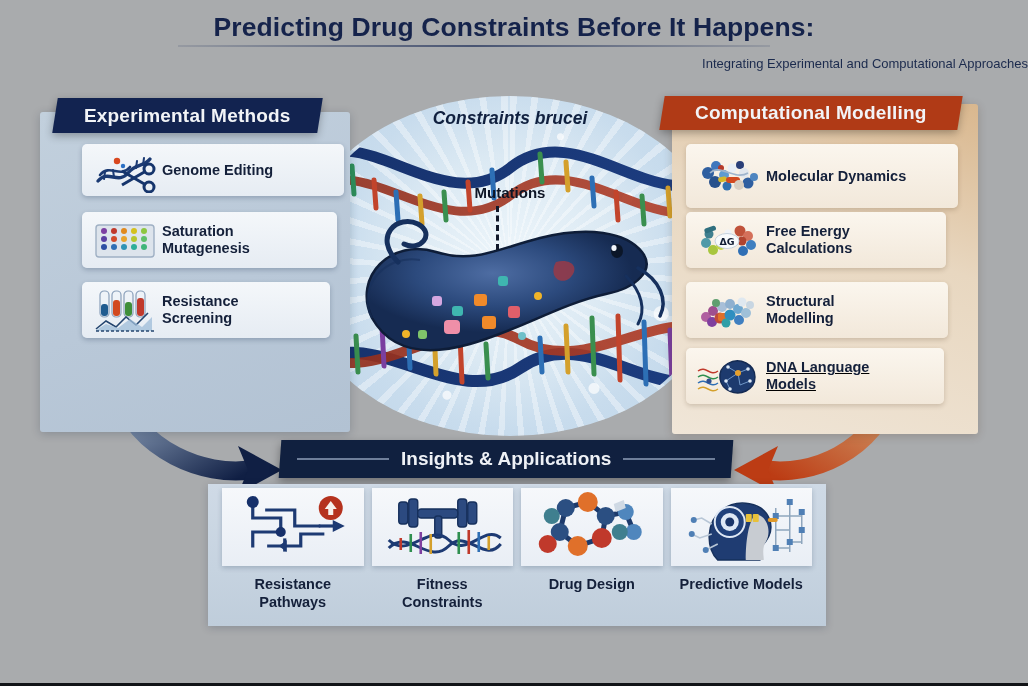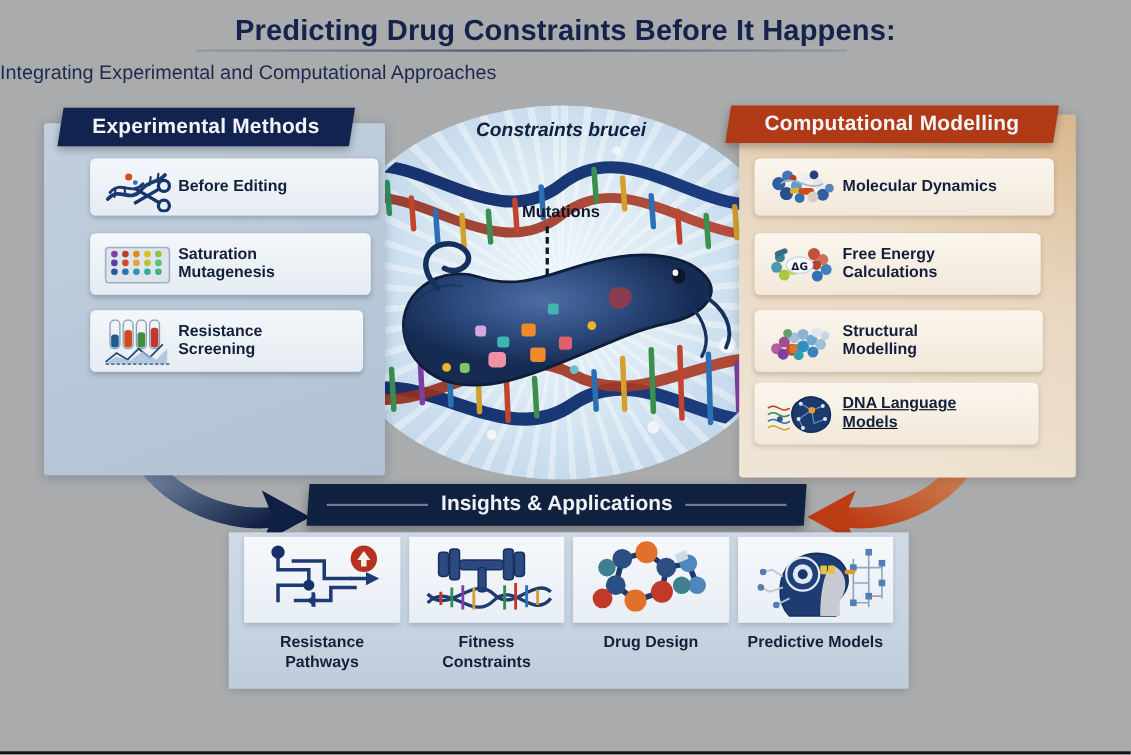--- a/index.html
+++ b/index.html
@@ -5,21 +5,21 @@
   html,body{margin:0;padding:0;background:#a9a9ac;}
   body{width:1028px;height:686px;overflow:hidden;font-family:"Liberation Sans",sans-serif;}
   #stage{position:relative;width:1028px;height:686px;background:#a9abad;overflow:hidden;}
   #stage:after{content:"";position:absolute;left:0;right:0;bottom:0;height:3px;background:#111317;}
 
   
   .title{position:absolute;left:0;right:0;top:12px;text-align:center;font-size:26.5px;font-weight:bold;
          color:#15234b;letter-spacing:.1px;}
   .title-rule{position:absolute;left:178px;width:592px;top:45px;height:2px;
          background:linear-gradient(90deg,rgba(40,55,95,.15),rgba(40,55,95,.75),rgba(40,55,95,.15));}
-  .subtitle{position:absolute;left:0;right:0;top:56px;text-align:left;font-size:18px;color:#1b2a4d;}
+  .subtitle{position:absolute;left:0;right:0;top:56px;text-align:right;font-size:13px;color:#1b2a4d;}
 
   
   .center-art{position:absolute;left:300px;top:96px;width:420px;height:340px;
         background:radial-gradient(circle at 50% 48%, #eef6fb 0%, #dbe9f3 38%, #c8dced 62%, #bcd3e7 100%);
         border-radius:50% / 46%;filter:blur(.2px);}
   .rays{position:absolute;left:0;top:0;right:0;bottom:0;border-radius:50% / 46%;opacity:.5;
         background:repeating-conic-gradient(from 0deg at 50% 52%, rgba(255,255,255,.75) 0deg 2.2deg, rgba(255,255,255,0) 2.2deg 7deg);}
   .bubbles{position:absolute;inset:0;border-radius:50% / 46%;opacity:.7;
         background:
          radial-gradient(circle at 12% 22%, #fff 0 4px, transparent 5px),
@@ -224,21 +224,21 @@
         <circle cx="25" cy="14" r="3.2" fill="#d9481f"></circle>
         <circle cx="31" cy="19" r="2.2" fill="#2b6fc4"></circle>
         <g stroke="#16356c" stroke-width="3" fill="none">
           <line x1="30" y1="24" x2="54" y2="38"></line>
             <line x1="30" y1="38" x2="54" y2="24"></line>
           <circle cx="57" cy="40" r="5"></circle>
             <circle cx="57" cy="22" r="5"></circle>
         </g>
       </svg>
     </div>
-    <div class="lbl">Before Editing</div>
+    <div class="lbl">Genome Editing</div>
   </div>
 
   <div class="row l" style="left:82px;top:212px;width:255px;height:56px;">
     <div class="ico">
       <svg viewBox="0 0 66 46" width="66" height="46">
         <rect x="4" y="8" width="58" height="32" rx="3" fill="#dde4ec" stroke="#9fb0c4" stroke-width="1.4"></rect>
         <g>
           <circle cx="12" cy="14" r="3" fill="#7c3fa3"></circle>
             <circle cx="22" cy="14" r="3" fill="#c0392b"></circle>
           <circle cx="32" cy="14" r="3" fill="#e08a1e"></circle>
@@ -281,21 +281,21 @@
     </div>
     <div class="lbl">Resistance
 Screening</div>
   </div>
 
   <div class="panel right"></div>
   <div class="banner right">
     <span>Computational Modelling</span>
   </div>
 
-  <div class="row r" style="left:686px;top:144px;width:272px;height:52px;">
+  <div class="row r" style="left:686px;top:144px;width:272px;height:64px;">
     <div class="ico">
       <svg viewBox="0 0 66 46" width="66" height="46">
         <g>
           <circle cx="12" cy="20" r="6" fill="#2f5fa0"></circle>
             <circle cx="20" cy="13" r="5" fill="#3f77bd"></circle>
           <circle cx="19" cy="29" r="6" fill="#27518c"></circle>
             <circle cx="28" cy="22" r="5" fill="#5f9bd1"></circle>
           <circle cx="31" cy="33" r="4.5" fill="#2f6fb0"></circle>
           <rect x="22" y="24" width="9" height="5" rx="2.5" fill="#d4b82c" transform="rotate(-12 26 26)"></rect>
           <rect x="30" y="24" width="14" height="6" rx="3" fill="#d2491f"></rect>

